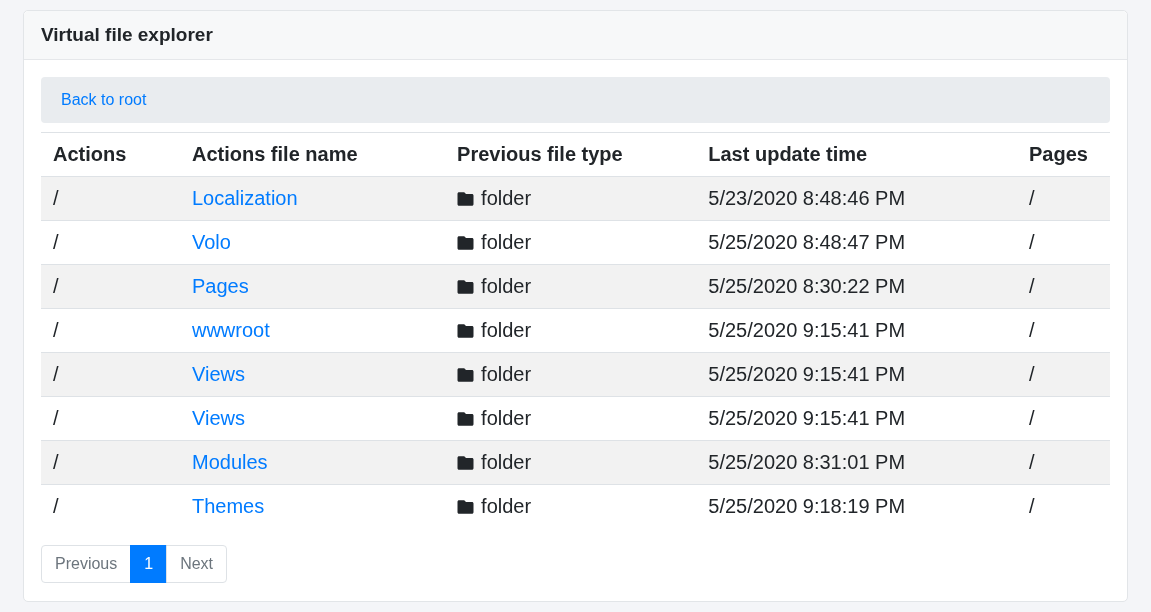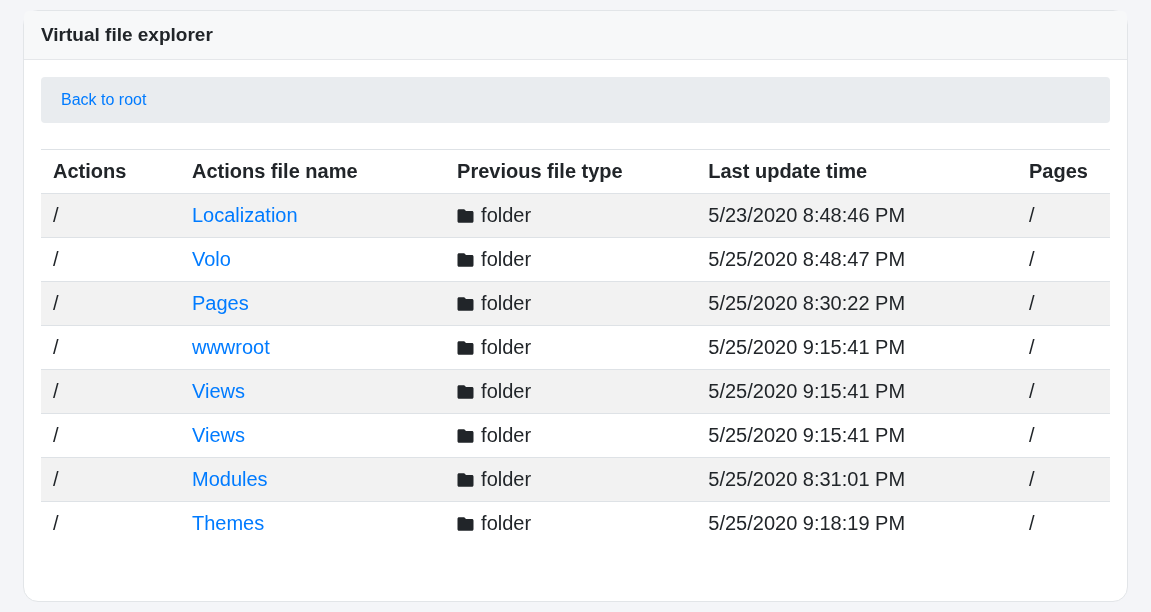--- a/index.html
+++ b/index.html
@@ -7,41 +7,41 @@
   body {
     background: #f4f5f8;
     font-family: "Liberation Sans", "DejaVu Sans", sans-serif;
     color: #212529;
     font-size: 16px;
   }
   .card {
     margin: 10px 23px;
     background: #ffffff;
     border: 1px solid #e2e5e8;
-    border-radius: 15px;
+    border-radius: 5px;
     min-height: 592px;
   }
   .card-header {
     background: #f7f8f9;
     border-bottom: 1px solid #e5e7ea;
     border-radius: 5px 5px 0 0;
     padding: 13px 17px;
   }
   .card-title {
     font-size: 19px;
     font-weight: 600;
     color: #212529;
   }
   .card-body { padding: 17px; }
 
   .back-bar {
     background: #e9ecef;
     border-radius: 4px;
     padding: 14px 20px;
-    margin-bottom: 26px;
+    margin-bottom: 9px;
   }
   a.link { color: #007bff; text-decoration: none; cursor: pointer; }
 
   table.file-table {
     width: 100%;
     border-collapse: collapse;
     font-size: 20px;
   }
   .file-table th {
     text-align: left;
@@ -238,16 +238,27 @@
         </svg>
       </span><span>folder</span>
     </td>
     <td class="col-time">5/25/2020 9:18:19 PM</td>
     <td class="col-size">/</td>
   </tr>
         </tbody>
     </table>
 
     <div class="table-footer">
+      <ul class="pagination">
+        <li class="page-item">
+          <a class="page-link" href="#">Previous</a>
+        </li>
+        <li class="page-item active">
+          <a class="page-link" href="#">1</a>
+        </li>
+        <li class="page-item">
+          <a class="page-link" href="#">Next</a>
+        </li>
+      </ul>
     </div>
 
   </div>
 </div>
 
 </body></html>

